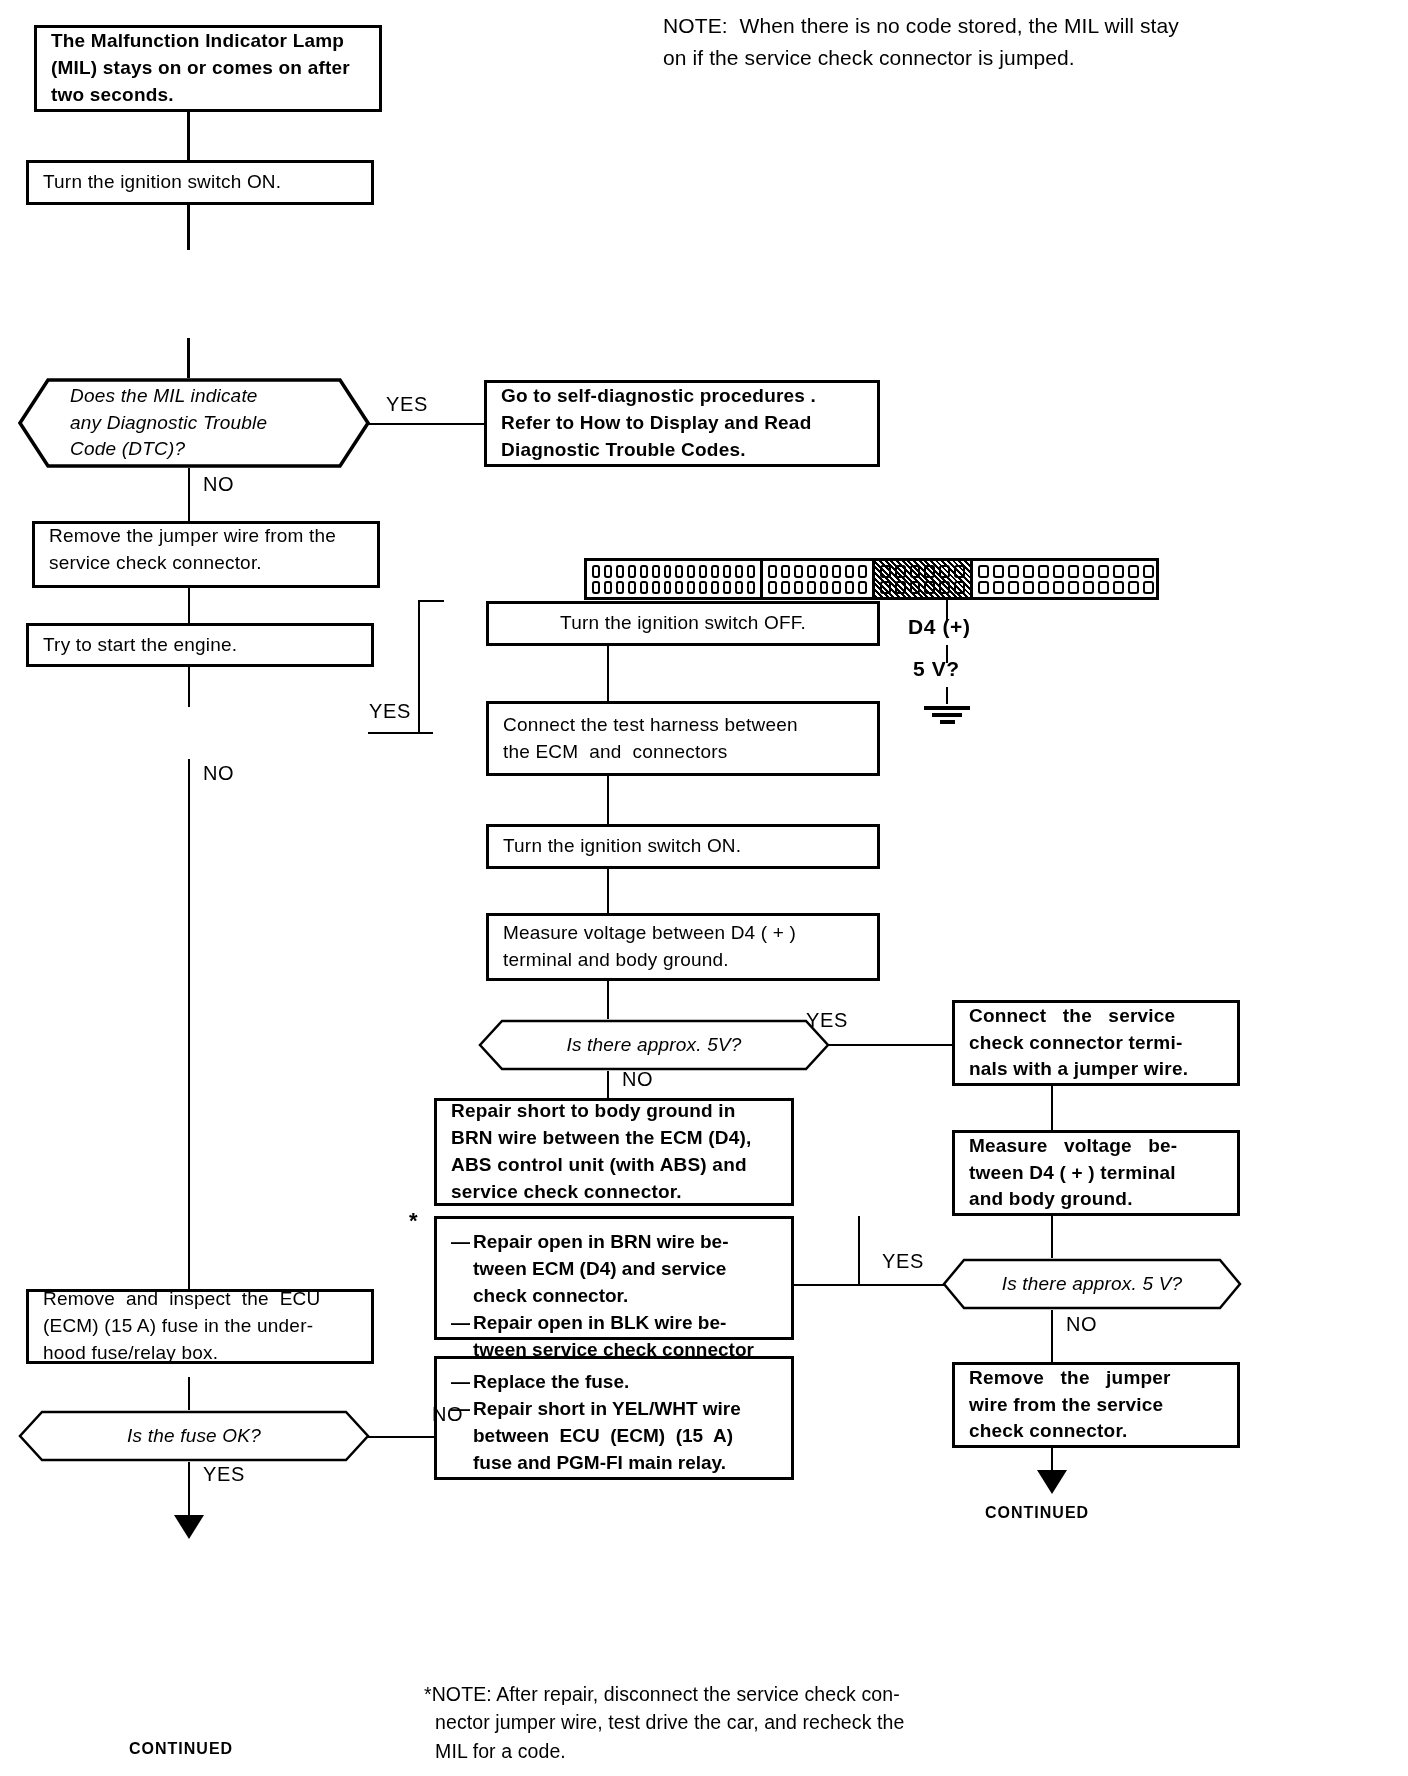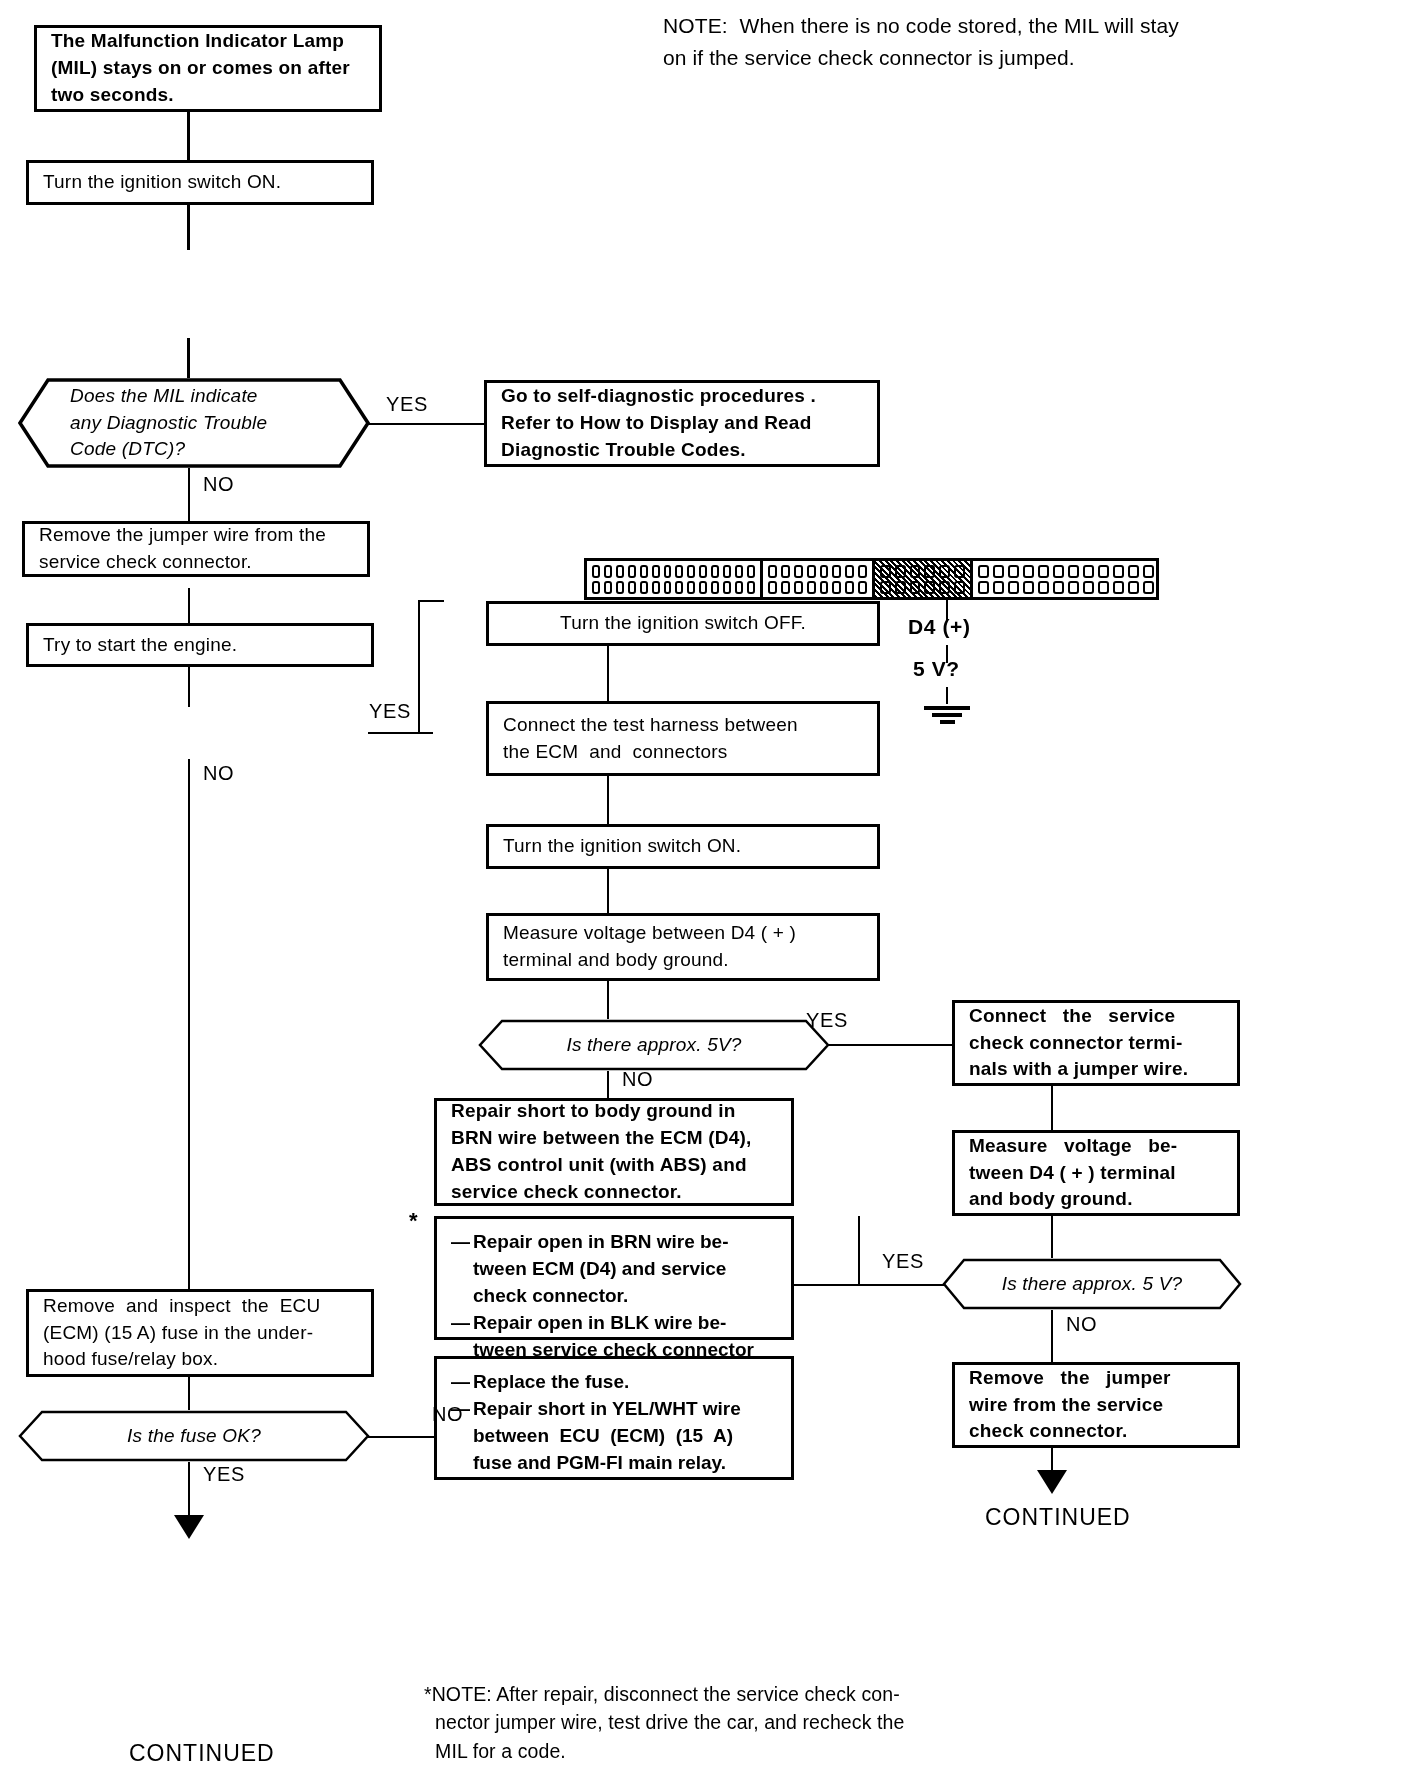--- a/index.html
+++ b/index.html
@@ -74,22 +74,22 @@
   .note div{white-space:pre;}
   .footnote{
     position:absolute;
     font-size:19.5px;
     line-height:1.45;
     letter-spacing:.1px;
   }
   .footnote div{white-space:pre;}
   .continued{
     position:absolute;
-    font-size:23px;
-    font-weight:normal;
+    font-size:16px;
+    font-weight:bold;
     letter-spacing:1px;
     white-space:pre;
   }
   .bullets{
     position:absolute;
     border:3px solid #000;
     background:#fff;
     box-sizing:border-box;
     padding:10px 12px 10px 14px;
     font-size:19px;
@@ -185,21 +185,21 @@
     <div class="inner">
       <div>Go to self-diagnostic procedures .</div>
       <div>Refer to How to Display and Read</div>
       <div>Diagnostic Trouble Codes.</div>
     </div>
   </div>
 
   <div class="thinv" style="left:188px;top:468px;height:53px;"></div>
   <div class="lbl" style="left:203px;top:473px;">NO</div>
 
-  <div class="box" style="left:22px;top:521px;width:348px;height:56px;">
+  <div class="box" style="left:32px;top:521px;width:348px;height:67px;align-items:flex-end;">
     <div class="inner">
       <div>Remove the jumper wire from the</div>
       <div>service check connector.</div>
     </div>
   </div>
   <div class="thinv" style="left:188px;top:588px;height:35px;"></div>
 
   <div class="box" style="left:26px;top:623px;width:348px;height:44px;">
     <div class="inner">
       <div>Try to start the engine.</div>
@@ -420,21 +420,21 @@
     <div class="row">
       <span class="dash">—</span>
       <span class="btxt">
         <div>Repair short in YEL/WHT wire</div>
         <div>between  ECU  (ECM)  (15  A)</div>
         <div>fuse and PGM-FI main relay.</div>
       </span>
     </div>
   </div>
 
-  <div class="box" style="left:26px;top:1289px;width:348px;height:88px;">
+  <div class="box" style="left:26px;top:1289px;width:348px;height:75px;">
     <div class="inner">
       <div>Remove  and  inspect  the  ECU</div>
       <div>(ECM) (15 A) fuse in the under-</div>
       <div>hood fuse/relay box.</div>
     </div>
   </div>
   <div class="thinv" style="left:188px;top:1377px;height:33px;"></div>
 
   <div class="hex" style="left:18px;top:1410px;width:352px;height:52px;">
     <svg width="352" height="52" viewBox="0 0 352 52">

